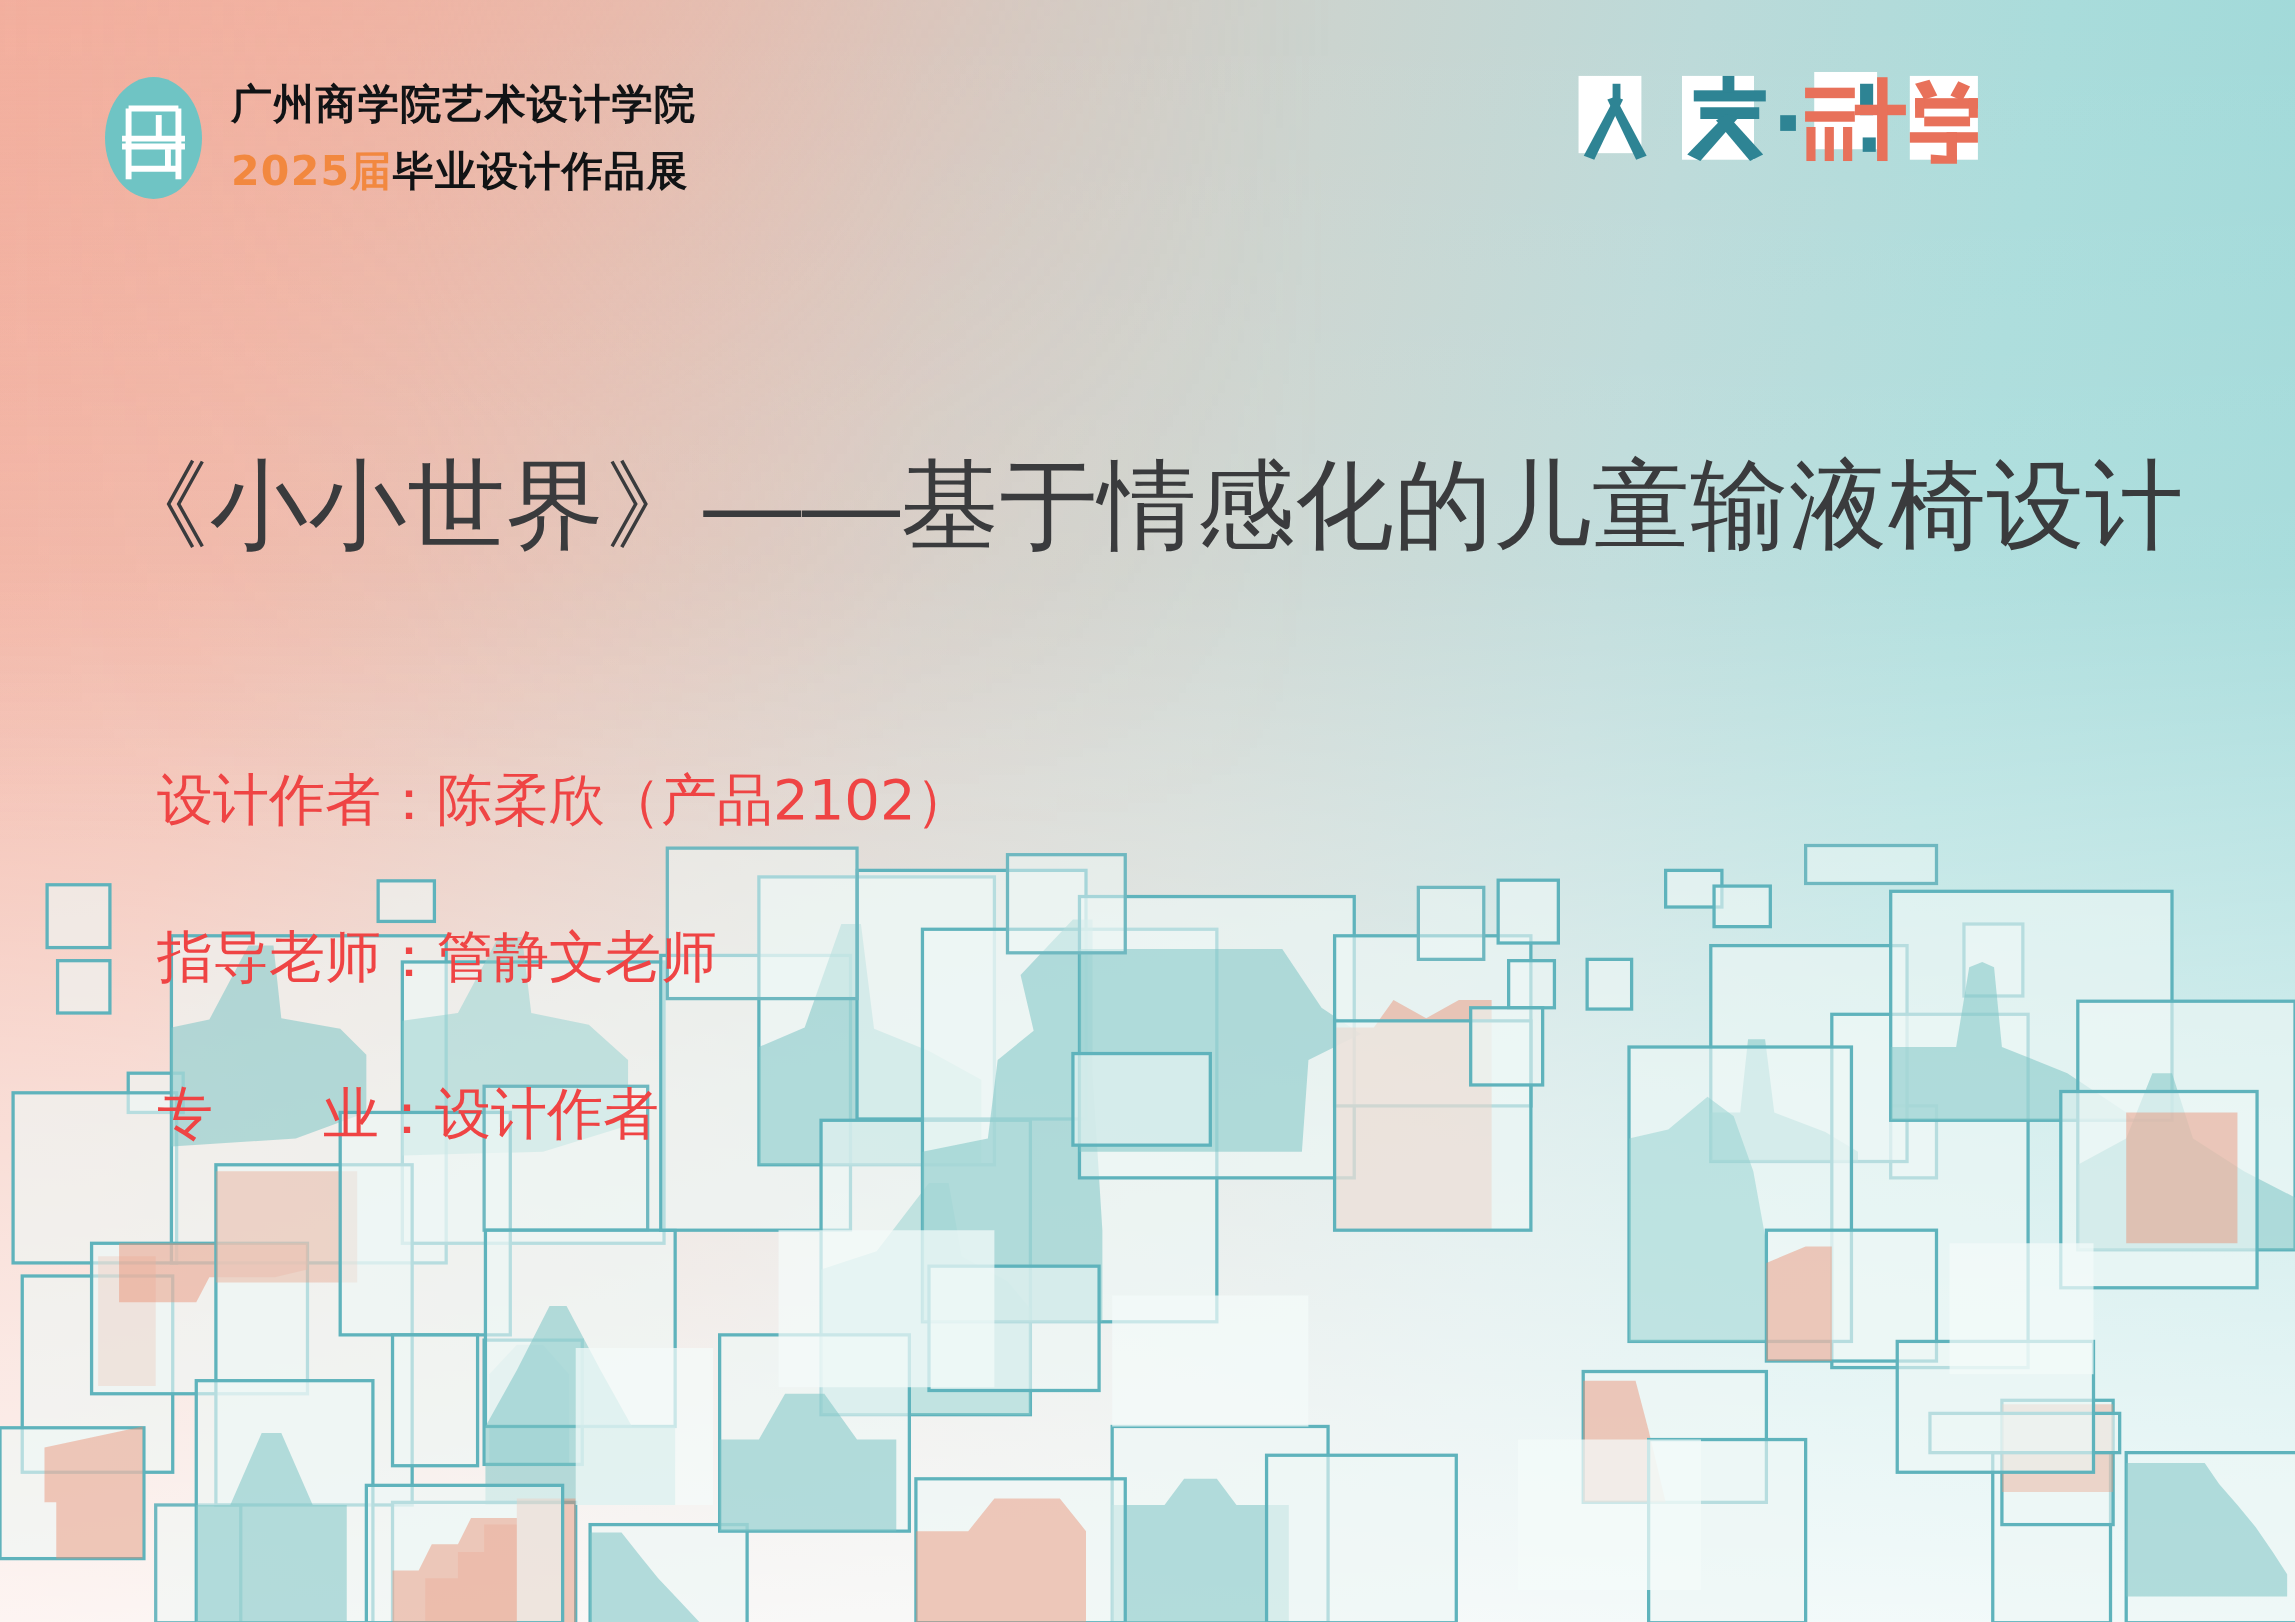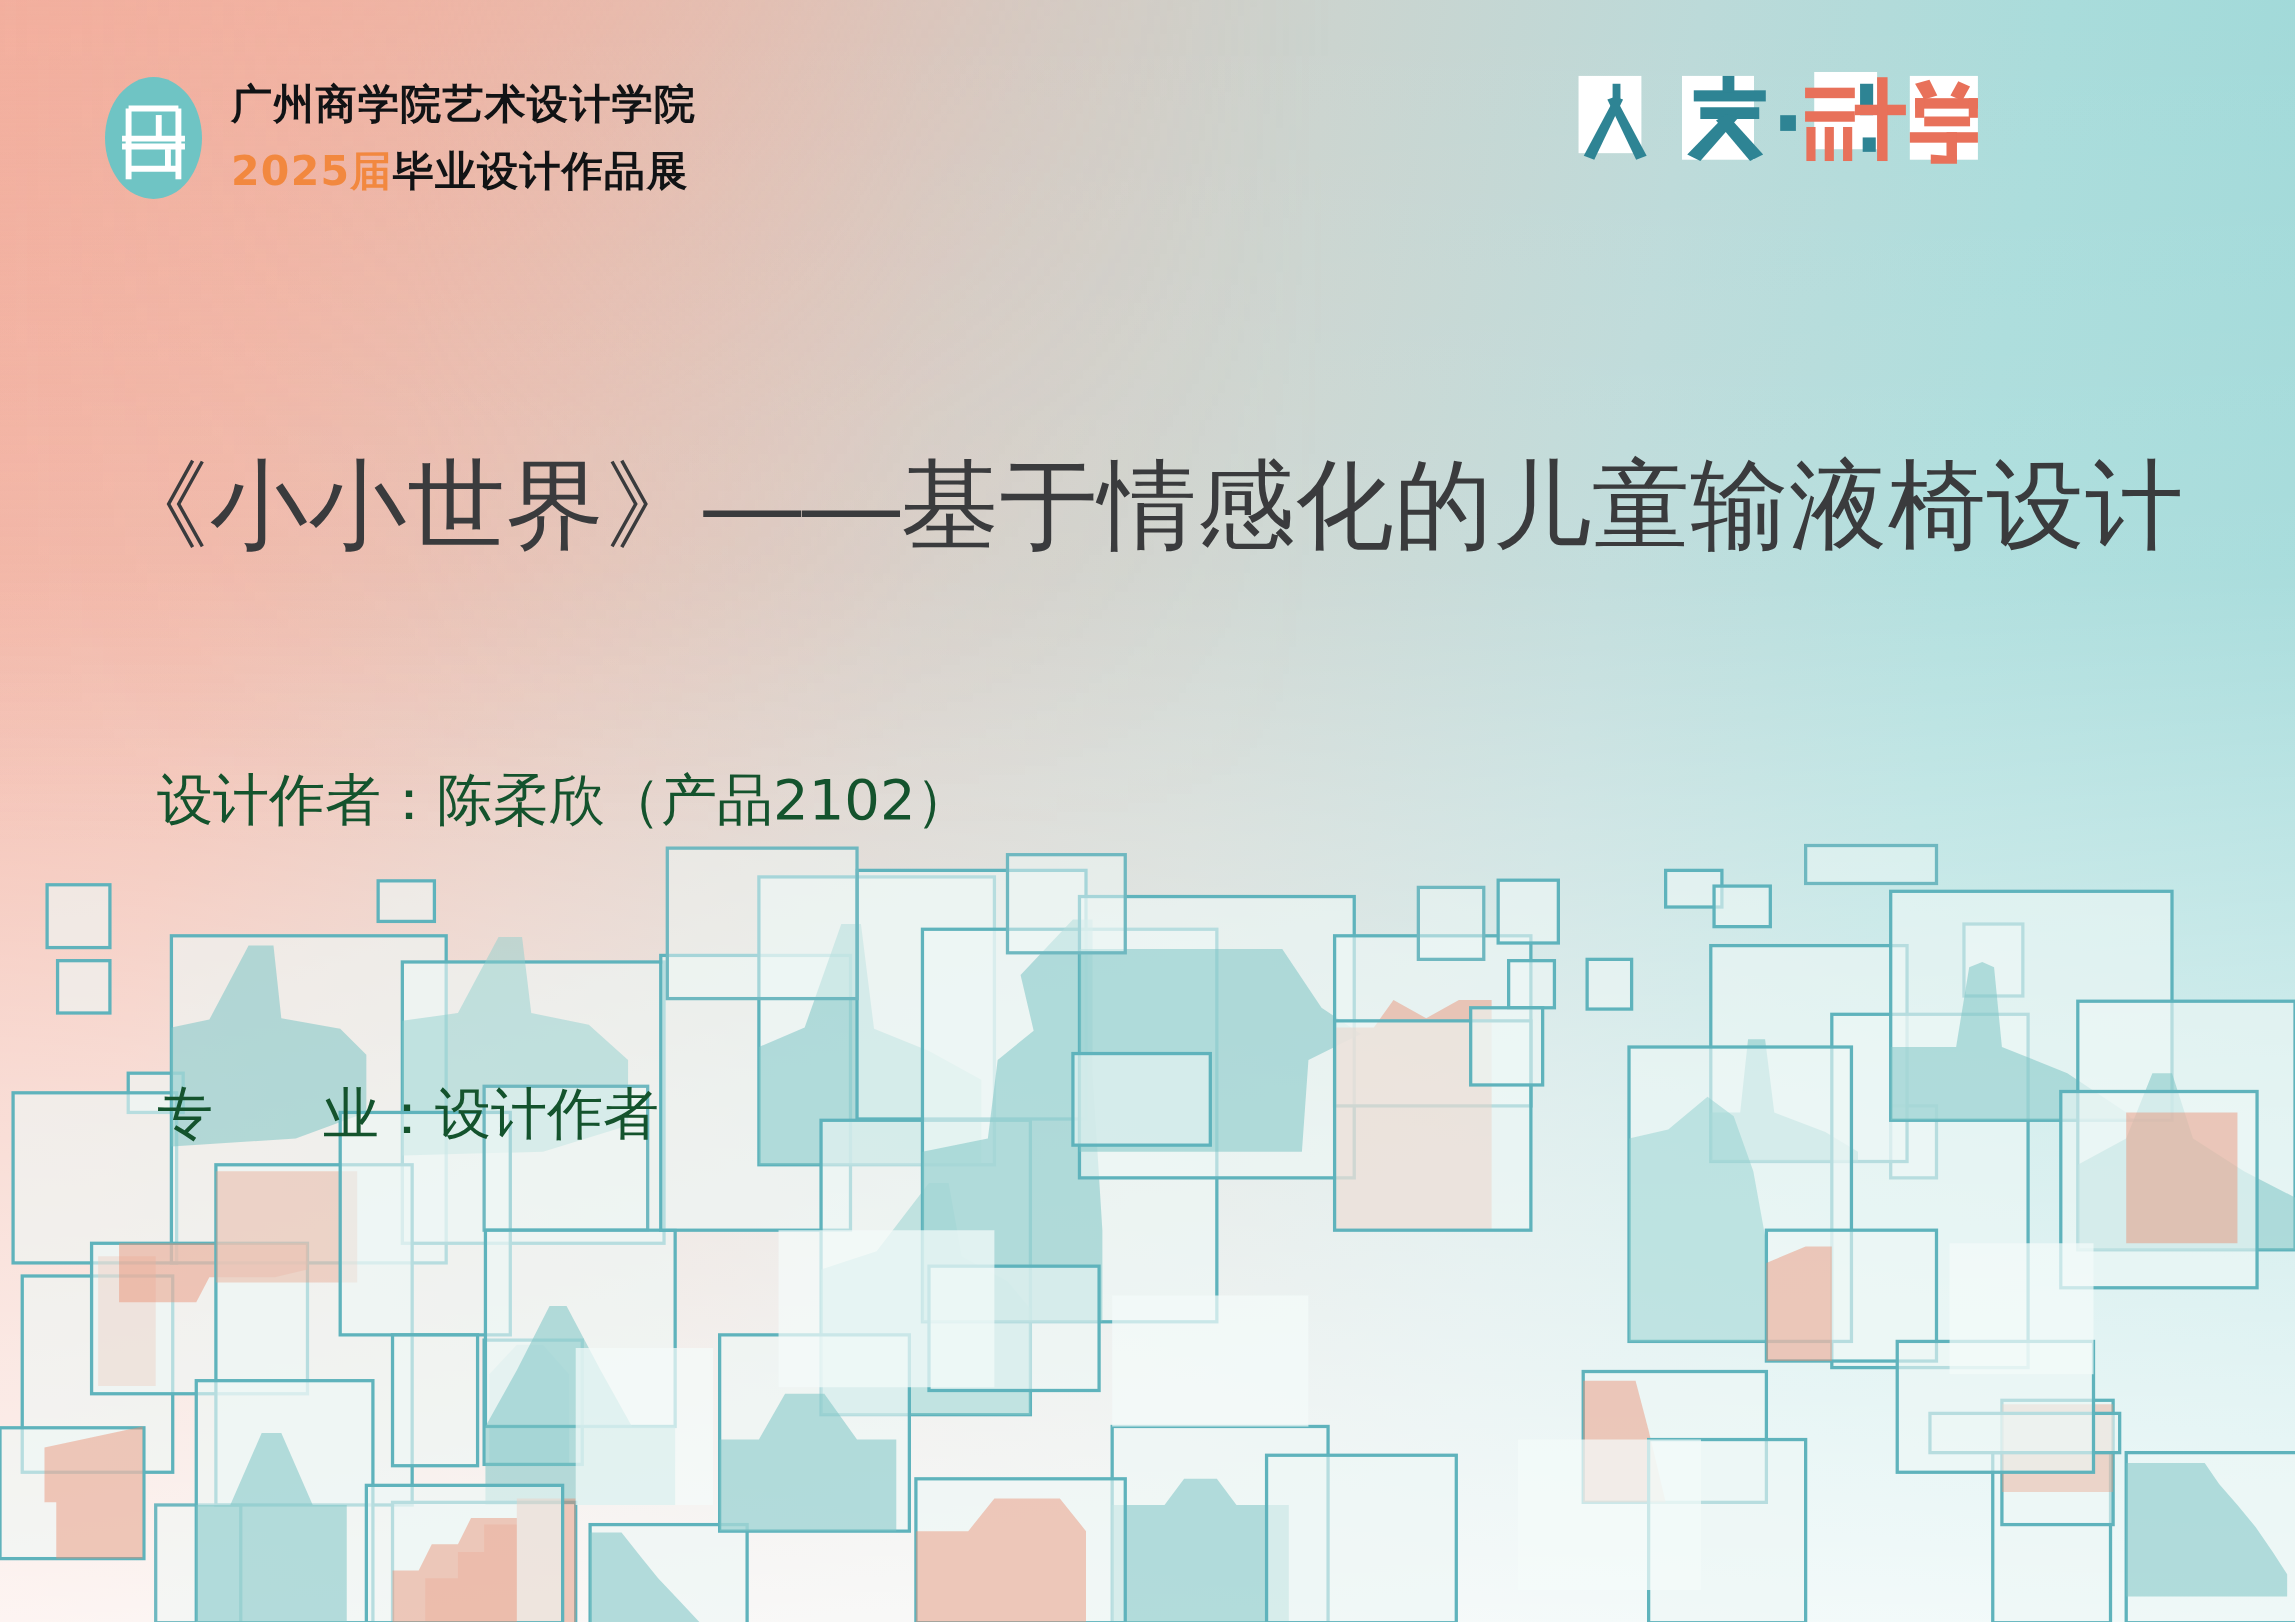--- a/index.html
+++ b/index.html
@@ -63,21 +63,21 @@
     position:absolute;left:0;top:0;width:2295px;
     text-align:center;
   }
   .title-inner{
     font-size:98px;line-height:1.1;color:#3a3b3d;font-weight:500;
     letter-spacing:0.7px;white-space:nowrap;
     font-family:Liberation Sans, sans-serif;
   }
   .meta{position:absolute;left:157px;}
   .meta-line{
-    font-size:56px;color:#14532d;white-space:nowrap;line-height:1;
+    font-size:56px;color:#ef4444;white-space:nowrap;line-height:1;
     font-family:"DejaVu Sans","Liberation Sans",sans-serif;
   }
   .meta-line .gap{display:inline-block;width:110px;}
 </style>
 </head>
 <body>
 
 <div id="poster">
 
   <div class="bg-base"></div>
@@ -295,19 +295,22 @@
   </div>
 
   <div class="title" style="top:452px;">
     <div class="title-inner">《小小世界》——基于情感化的儿童输液椅设计</div>
   </div>
 
   <div class="meta" style="top:772px;">
     <div class="meta-line">设计作者：陈柔欣（产品2102）</div>
   </div>
 
+  <div class="meta" style="top:929px;">
+    <div class="meta-line">指导老师：管静文老师</div>
+  </div>
 
   <div class="meta" style="top:1086px;">
     <div class="meta-line"><span>专</span><span class="gap"></span><span>业：设计作者</span></div>
   </div>
 
 </div>
 
 
 </body></html>

